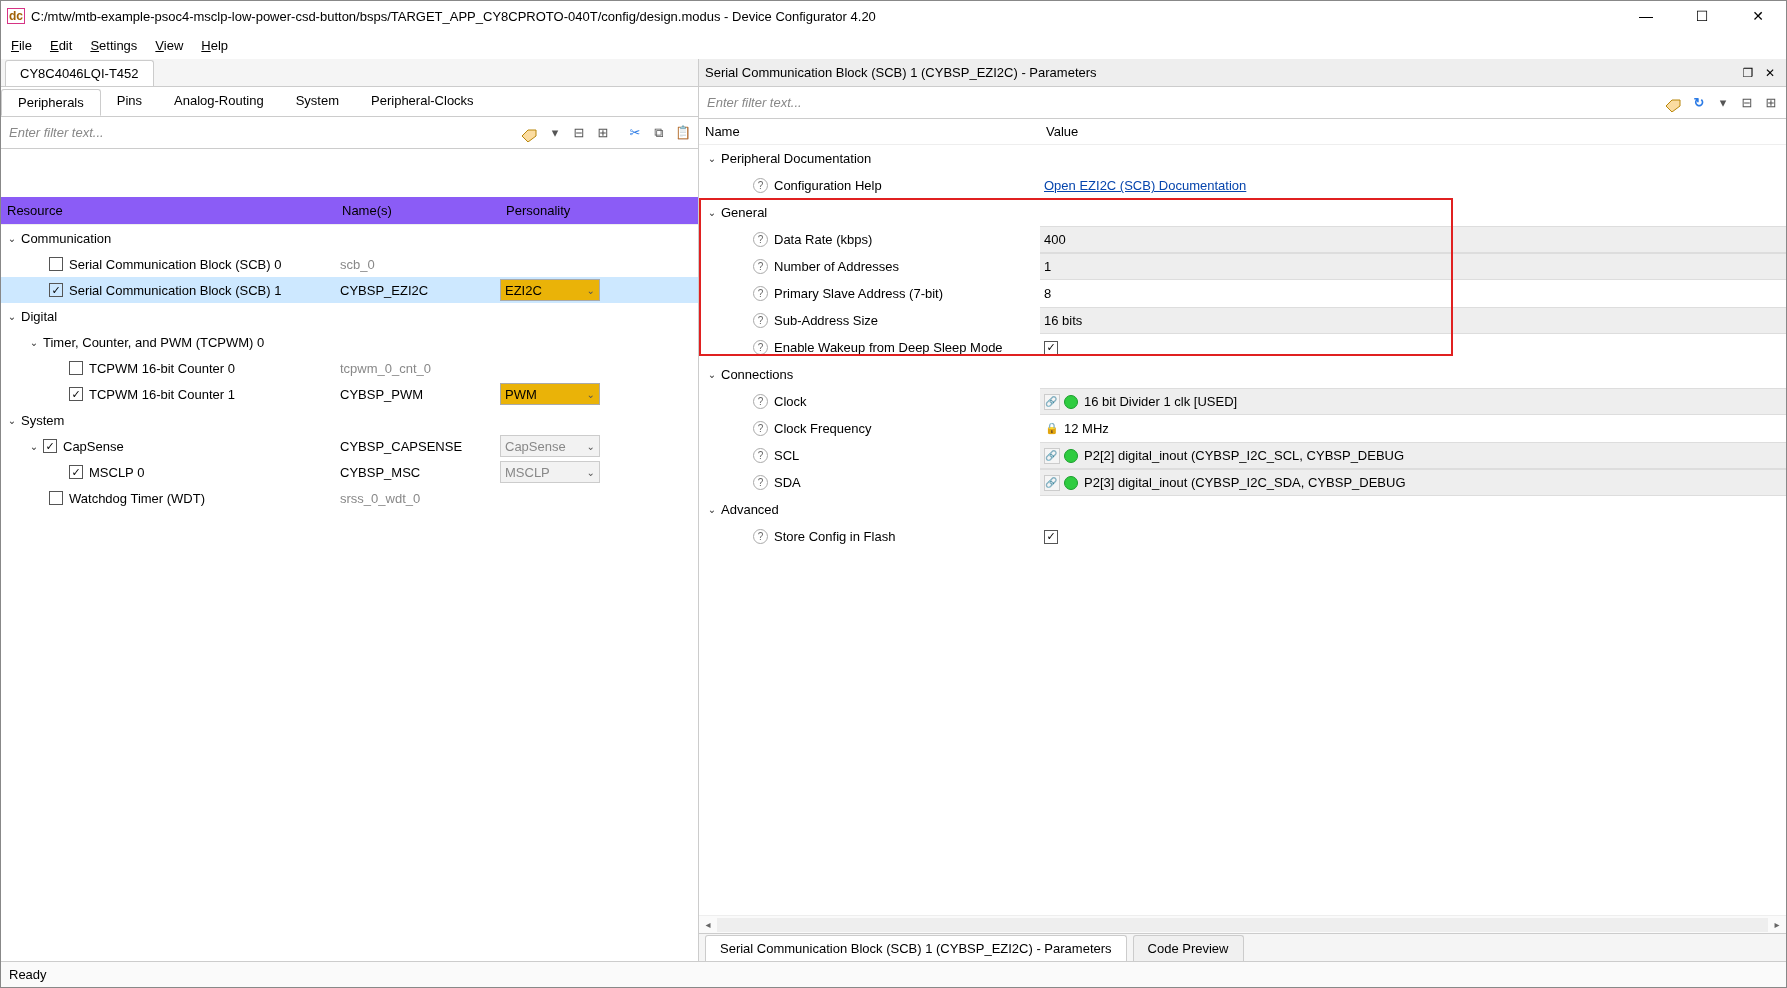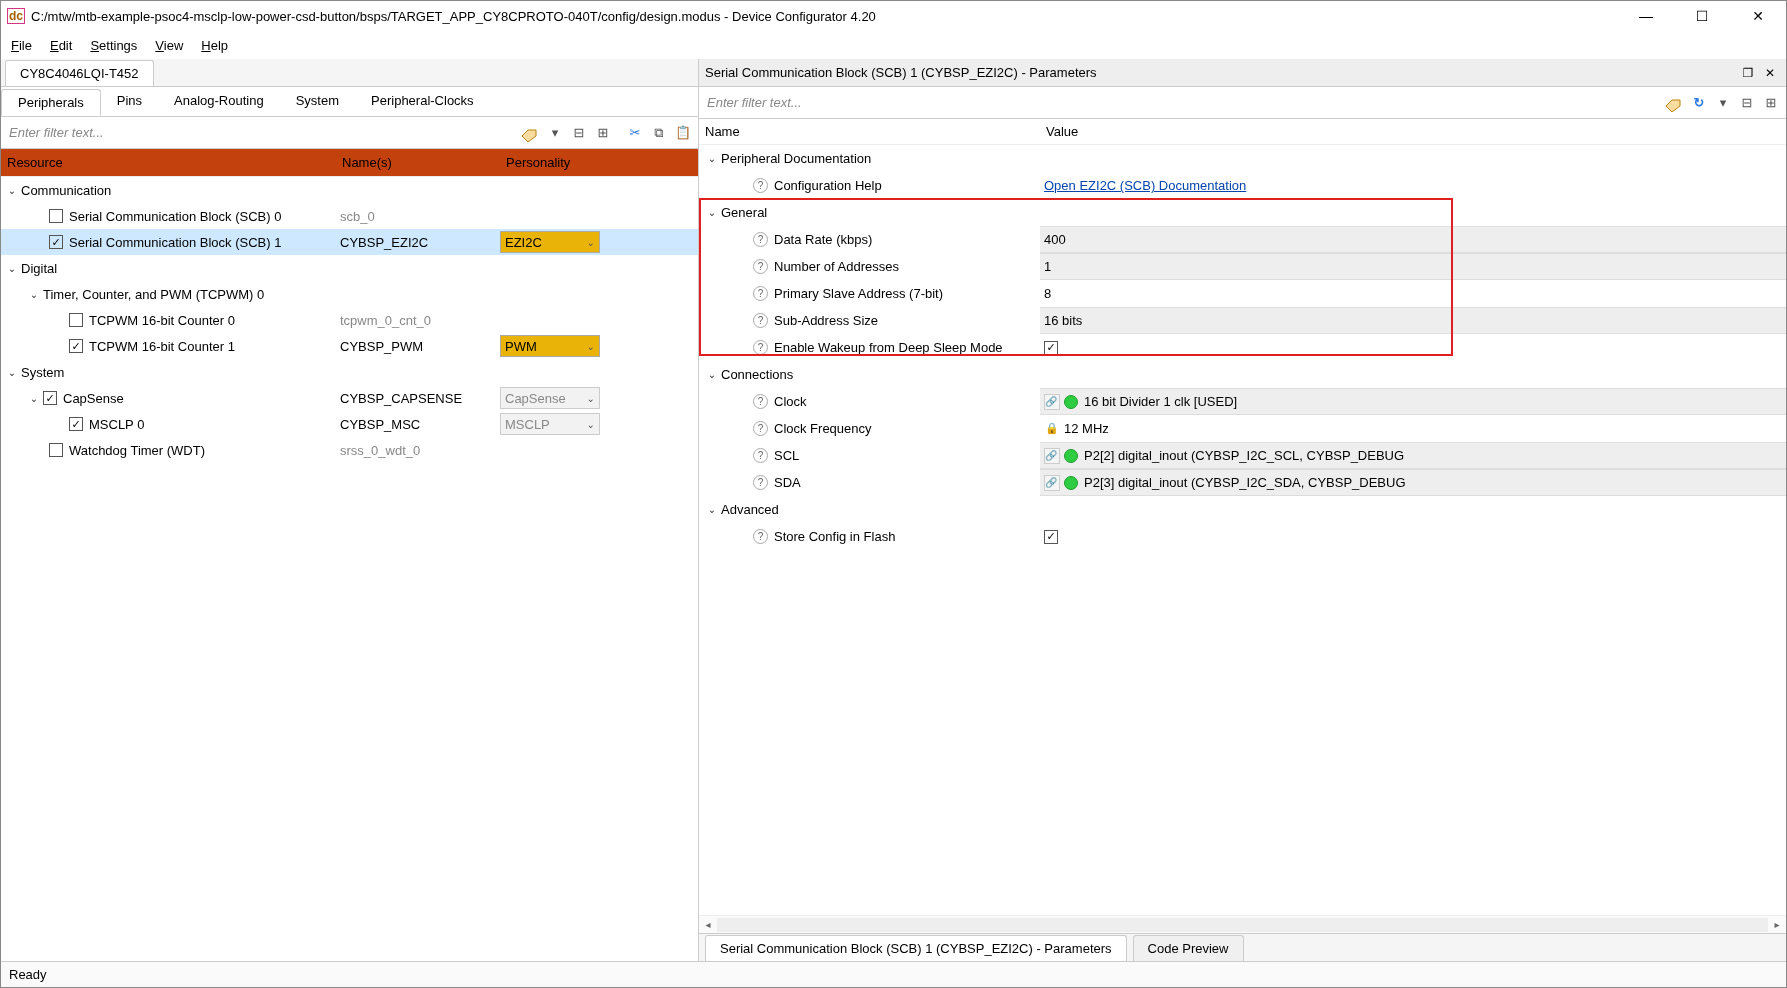--- a/index.html
+++ b/index.html
@@ -34,21 +34,21 @@
   
   .tool-row { height: 32px; display: flex; align-items: center; padding: 0 4px; border-bottom: 1px solid #ccc; gap: 2px; }
   .filter-input { flex: 1; height: 24px; border: none; padding: 0 4px; color: #4d7c0f; background: transparent; outline: none; }
   .filter-input::placeholder { color: #888; font-style: italic; }
   .tool-icon { width: 22px; height: 22px; display: inline-flex; align-items: center; justify-content: center; font-size: 13px; color: #555; border-radius: 2px; }
   .tool-icon.reload { color: #2c7be5; font-weight: bold; }
   .tool-sep { width: 6px; }
   .eraser { width: 20px; height: 18px; margin-right:4px; }
 
   
-  .col-head { height: 28px; display: flex; align-items: center; border-bottom: 1px solid #eee; background: #c2410c; }
+  .col-head { height: 28px; display: flex; align-items: center; border-bottom: 1px solid #eee; background: #8b5cf6; margin-top: 48px; }
   .col-head > div { padding: 0 6px; font-size: 13px; }
   .col-res { width: 335px; }
   .col-name { width: 164px; }
   .col-pers { flex: 1; }
 
   
   .tree { flex: 1; overflow: auto; font-size: 13.5px; }
   .tree-row { height: 26px; display: flex; align-items: center; }
   .tree-row.sel { background: #cde8ff; }
   .cell-res { width: 335px; display: flex; align-items: center; height: 100%; }

